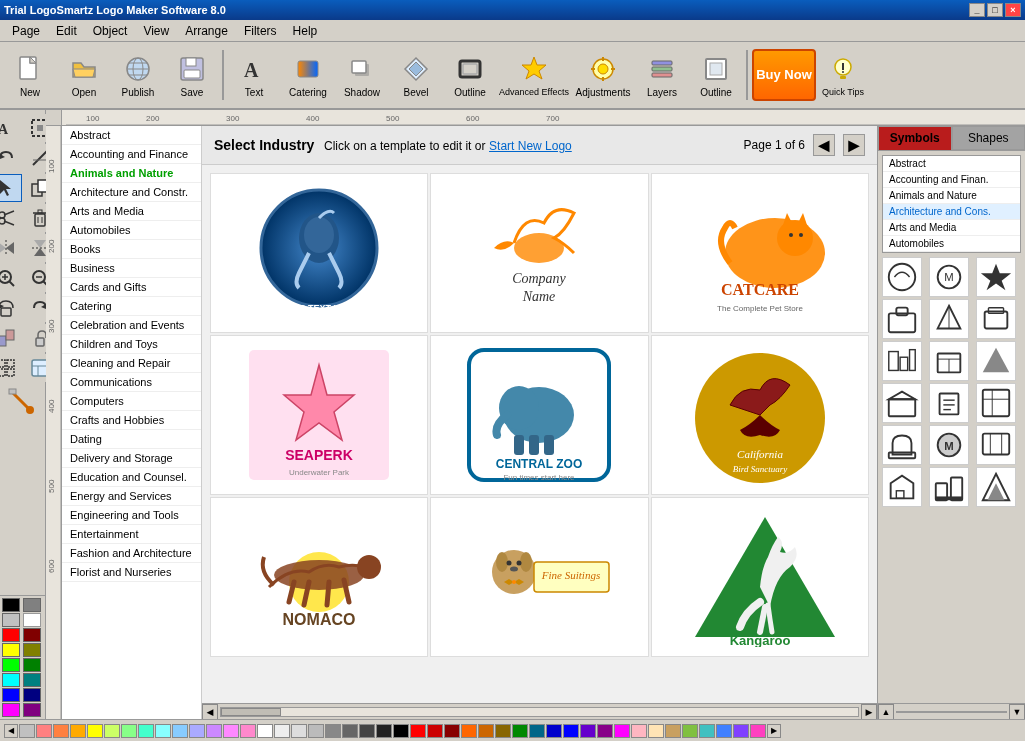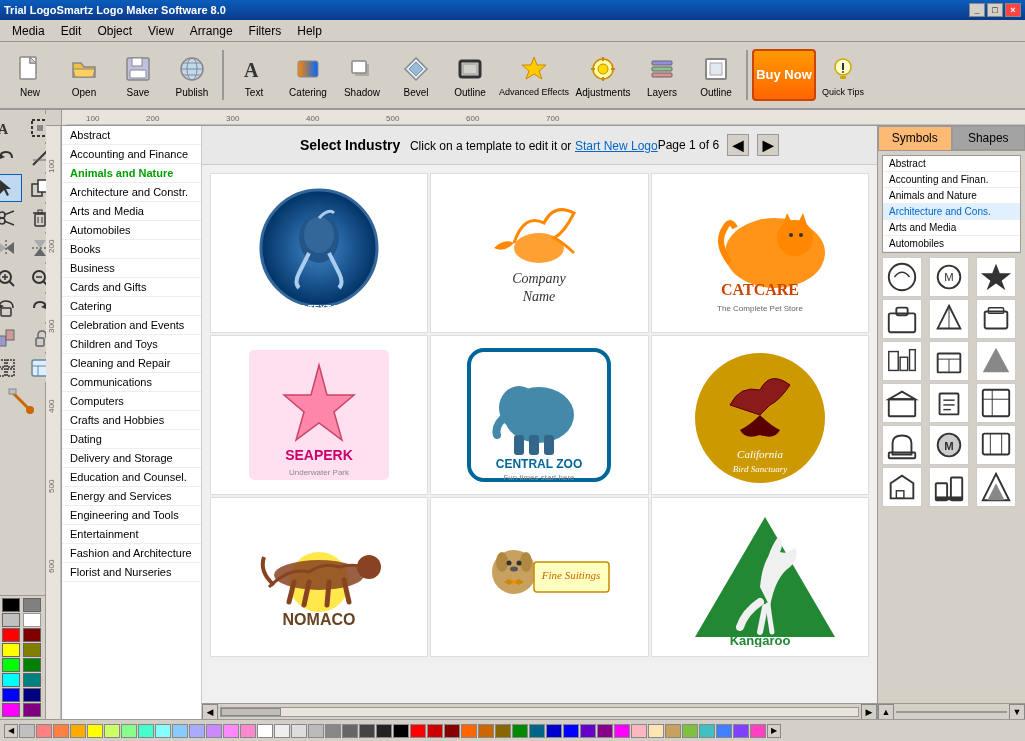--- a/index.html
+++ b/index.html
@@ -146,21 +146,21 @@
       flex-direction: column;
       overflow: hidden;
     }
     .templates-header {
       background: #e8e8e8;
       padding: 8px 12px;
       font-size: 13px;
       border-bottom: 1px solid #ccc;
       display: flex;
       align-items: center;
-      justify-content: center;
+      justify-content: space-between;
     }
     .templates-nav { display: flex; align-items: center; gap: 8px; font-size: 12px; }
     .nav-btn {
       width: 22px; height: 22px;
       background: #d4d0c8;
       border: 1px solid #999;
       cursor: pointer;
       display: flex; align-items: center; justify-content: center;
       font-weight: bold; font-size: 14px;
     }
@@ -201,23 +201,23 @@
     .right-tab {
       flex: 1;
       padding: 4px 8px;
       font-size: 12px;
       text-align: center;
       cursor: pointer;
       border: 1px solid #999;
       background: #a3a3a3;
     }
     .right-tab.active {
-      background: #fdba74;
+      background: #b91c1c;
       border-bottom: none;
-      font-weight: normal;
+      font-weight: bold;
     }
     .right-content {
       flex: 1;
       overflow-y: auto;
       padding: 4px;
     }
     .symbol-category-list {
       font-size: 10px;
       overflow-y: auto;
       max-height: 180px;
@@ -361,21 +361,21 @@
   <div class="title-bar">
     <span class="title-bar-text">Trial LogoSmartz Logo Maker Software 8.0</span>
     <div class="title-bar-buttons">
       <div class="title-btn">_</div>
       <div class="title-btn">□</div>
       <div class="title-btn" style="background:#ff4444;color:white;">×</div>
     </div>
   </div>
 
   <div class="menu-bar">
-    <span class="menu-item">Media</span>
+    <span class="menu-item">Page</span>
     <span class="menu-item">Edit</span>
     <span class="menu-item">Object</span>
     <span class="menu-item">View</span>
     <span class="menu-item">Arrange</span>
     <span class="menu-item">Filters</span>
     <span class="menu-item">Help</span>
   </div>
 
   <div class="toolbar">
     <div class="tool-btn">
@@ -393,38 +393,38 @@
         <svg width="28" height="28" viewBox="0 0 28 28">
             <path d="M3 8 L3 22 L25 22 L25 12 L14 12 L11 8 Z" fill="#f0c040" stroke="#888" stroke-width="1.5"></path>
             <path d="M3 14 L5 22 L23 22 L25 14 Z" fill="#ffd060" stroke="#888" stroke-width="1"></path>
           </svg>
       </div>
       <span>Open</span>
     </div>
     <div class="tool-btn">
       <div class="tool-icon">
         <svg width="28" height="28" viewBox="0 0 28 28">
-            <rect x="3" y="3" width="22" height="22" rx="2" fill="#c0c0e0" stroke="#888" stroke-width="1.5"></rect>
-            <rect x="8" y="3" width="10" height="8" fill="white" stroke="#888" stroke-width="1"></rect>
-            <rect x="6" y="15" width="16" height="8" rx="1" fill="white" stroke="#888" stroke-width="1"></rect>
-          </svg>
-      </div>
-      <span>Save</span>
-    </div>
-    <div class="tool-btn">
-      <div class="tool-icon">
-        <svg width="28" height="28" viewBox="0 0 28 28">
             <circle cx="14" cy="14" r="11" fill="#c0d8f0" stroke="#888" stroke-width="1.5"></circle>
             <ellipse cx="14" cy="14" rx="5" ry="11" fill="none" stroke="#888" stroke-width="1"></ellipse>
             <line x1="3" y1="14" x2="25" y2="14" stroke="#888" stroke-width="1"></line>
             <line x1="5" y1="8" x2="23" y2="8" stroke="#888" stroke-width="1"></line>
             <line x1="5" y1="20" x2="23" y2="20" stroke="#888" stroke-width="1"></line>
           </svg>
       </div>
       <span>Publish</span>
+    </div>
+    <div class="tool-btn">
+      <div class="tool-icon">
+        <svg width="28" height="28" viewBox="0 0 28 28">
+            <rect x="3" y="3" width="22" height="22" rx="2" fill="#c0c0e0" stroke="#888" stroke-width="1.5"></rect>
+            <rect x="8" y="3" width="10" height="8" fill="white" stroke="#888" stroke-width="1"></rect>
+            <rect x="6" y="15" width="16" height="8" rx="1" fill="white" stroke="#888" stroke-width="1"></rect>
+          </svg>
+      </div>
+      <span>Save</span>
     </div>
     <div class="toolbar-sep"></div>
     <div class="tool-btn">
       <div class="tool-icon">
         <svg width="28" height="28" viewBox="0 0 28 28">
             <text x="4" y="22" font-size="20" font-weight="bold" fill="#333" font-family="serif">A</text>
           </svg>
       </div>
       <span>Text</span>
     </div>

